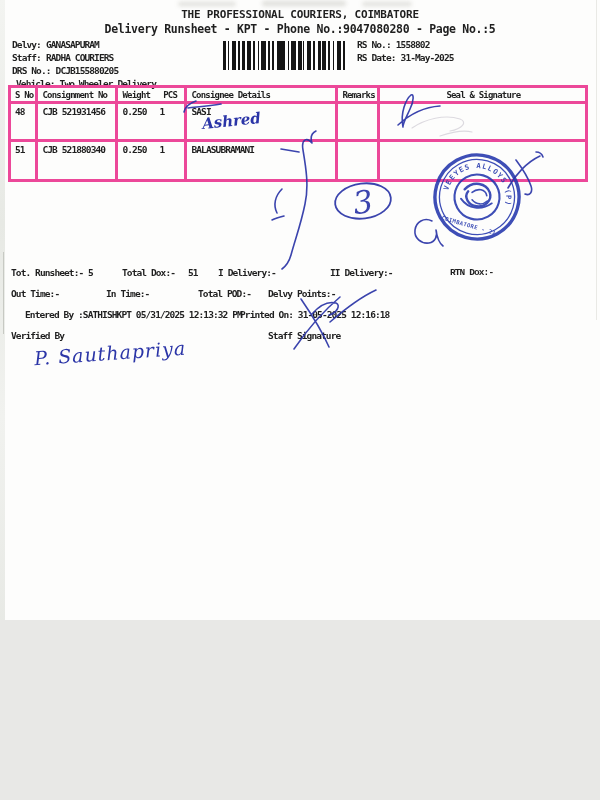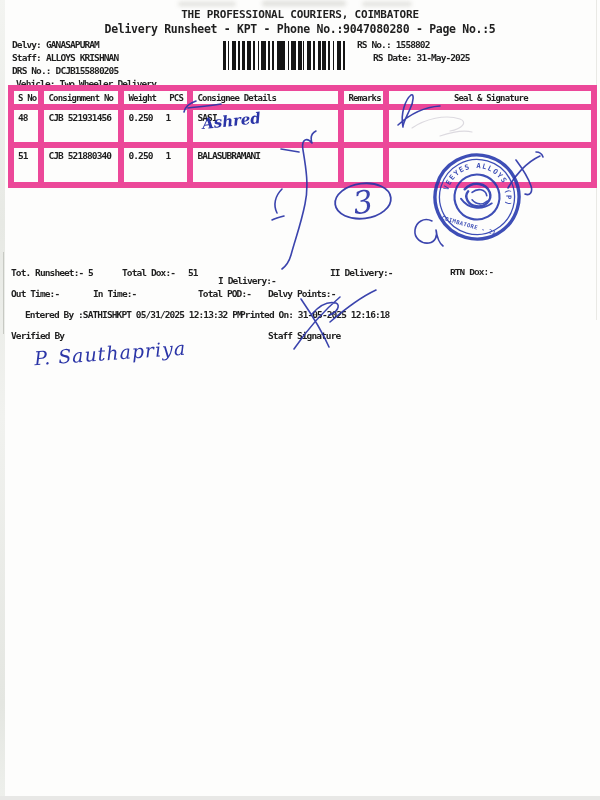--- a/index.html
+++ b/index.html
@@ -1,31 +1,31 @@
 <!DOCTYPE html>
 <html><head>
 <meta charset="utf-8">
 <style>
   html,body{margin:0;padding:0;background:#e8e8e6;}
-  #paper{position:relative;width:600px;height:796px;background:#fdfdfc;overflow:hidden;
+  #paper{position:relative;width:600px;height:620px;background:#fdfdfc;overflow:hidden;
          font-family:"DejaVu Sans Mono",monospace;}
   .abs{position:absolute;}
   .t{font-family:"DejaVu Sans Mono",monospace;font-weight:bold;color:#1f1f1f;
      letter-spacing:-0.9px;font-size:9.5px;white-space:nowrap;}
   .title{font-size:11px;letter-spacing:-0.2px;}
   .subtitle{font-size:11.5px;letter-spacing:-0.3px;}
   .lbl{margin-right:5px;}
   
   .barcode{left:223px;top:41px;width:125px;height:29px;background-color:#fff;
     background-image:
       repeating-linear-gradient(90deg,#161616 0 2px,transparent 2px 5px,#161616 5px 6px,transparent 6px 9px,#161616 9px 13px,transparent 13px 15px),
       repeating-linear-gradient(90deg,#161616 0 3px,transparent 3px 11px,#161616 11px 12px,transparent 12px 19px);}
   
   table.runsheet{position:absolute;left:8px;top:85px;border-collapse:collapse;table-layout:fixed;}
-  table.runsheet td,table.runsheet th{border:6px solid #ec4899;vertical-align:top;
+  table.runsheet td,table.runsheet th{border:3px solid #ec4899;vertical-align:top;
      padding:2px 2px 0 4px;text-align:left;font-weight:bold;color:#1f1f1f;
      font-size:9.5px;letter-spacing:-0.9px;white-space:nowrap;overflow:visible;}
   table.runsheet th{font-size:9px;letter-spacing:-0.8px;padding-top:2px;padding-bottom:1px;}
   .wpcell span.pcs{margin-left:13px;}
   
   .ink-layer{left:0;top:0;width:600px;height:800px;pointer-events:none;}
   .hand{color:#2b35a7;font-family:"DejaVu Serif",serif;font-style:italic;}
   .note-row48{left:202px;top:112px;font-size:15px;transform:rotate(-6deg);font-weight:bold;}
   .verified-sig{left:34px;top:342px;font-size:19px;transform:rotate(-4deg);letter-spacing:1px;}
   
@@ -49,35 +49,35 @@
   <div class="abs smudge" style="left:262px;top:1px;width:84px;height:5px;"></div>
   <div class="abs smudge" style="left:362px;top:2px;width:50px;height:4px;"></div>
 
   <div class="abs t title" style="left:0;top:8px;width:600px;text-align:center;">THE PROFESSIONAL COURIERS, COIMBATORE</div>
   <div class="abs t subtitle" style="left:0;top:22px;width:600px;text-align:center;">Delivery Runsheet - KPT - Phone No.:9047080280 - Page No.:5</div>
 
   <div class="abs t" style="left:12px;top:39px;">
     <span class="lbl">Delvy:</span><span>GANASAPURAM</span>
   </div>
   <div class="abs t" style="left:12px;top:52px;">
-    <span class="lbl">Staff:</span><span>ALLOYS KRISHNAN</span>
+    <span class="lbl">Staff:</span><span>RADHA COURIERS</span>
   </div>
   <div class="abs t" style="left:12px;top:65px;">
     <span class="lbl">DRS No.:</span><span>DCJB155880205</span>
   </div>
   <div class="abs t" style="left:16px;top:78px;">
     <span class="lbl">Vehicle:</span><span>Two Wheeler Delivery</span>
   </div>
 
   <div class="abs barcode"></div>
 
   <div class="abs t" style="left:357px;top:39px;">
     <span class="lbl">RS No.:</span><span>1558802</span>
   </div>
-  <div class="abs t" style="left:357px;top:52px;margin-left:16px;">
+  <div class="abs t" style="left:357px;top:52px;">
     <span class="lbl">RS Date:</span><span>31-May-2025</span>
   </div>
 
   <table class="runsheet">
     <colgroup>
       <col style="width:25px">
         <col style="width:80px">
         <col style="width:69px">
       <col style="width:151px">
         <col style="width:37px">
@@ -110,26 +110,26 @@
         <td></td>
         <td></td>
       </tr>
     </tbody>
   </table>
 
   <div class="abs t" style="left:11px;top:267px;">Tot. Runsheet:-</div>
   <div class="abs t" style="left:88px;top:267px;">5</div>
   <div class="abs t" style="left:122px;top:267px;">Total Dox:-</div>
   <div class="abs t" style="left:188px;top:267px;">51</div>
-  <div class="abs t" style="left:218px;top:267px;margin-top:8px;">I Delivery:-</div>
+  <div class="abs t" style="left:218px;top:267px;">I Delivery:-</div>
   <div class="abs t" style="left:330px;top:267px;">II Delivery:-</div>
   <div class="abs t" style="left:450px;top:267px;font-family:Liberation Mono, monospace;">RTN Dox:-</div>
 
   <div class="abs t" style="left:11px;top:288px;">Out Time:-</div>
-  <div class="abs t" style="left:93px;top:288px;text-align:right;">In Time:-</div>
+  <div class="abs t" style="left:106px;top:288px;text-align:right;">In Time:-</div>
   <div class="abs t" style="left:198px;top:288px;">Total POD:-</div>
   <div class="abs t" style="left:268px;top:288px;">Delvy Points:-</div>
 
   <div class="abs t" style="left:25px;top:309px;">Entered By :SATHISHKPT 05/31/2025 12:13:32 PM</div>
   <div class="abs t" style="left:240px;top:309px;">Printed On: 31-05-2025 12:16:18</div>
 
   <div class="abs t" style="left:11px;top:330px;">Verified By</div>
   <div class="abs t" style="left:268px;top:330px;">Staff Signature</div>
 
   <div class="abs hand note-row48">Ashred</div>

